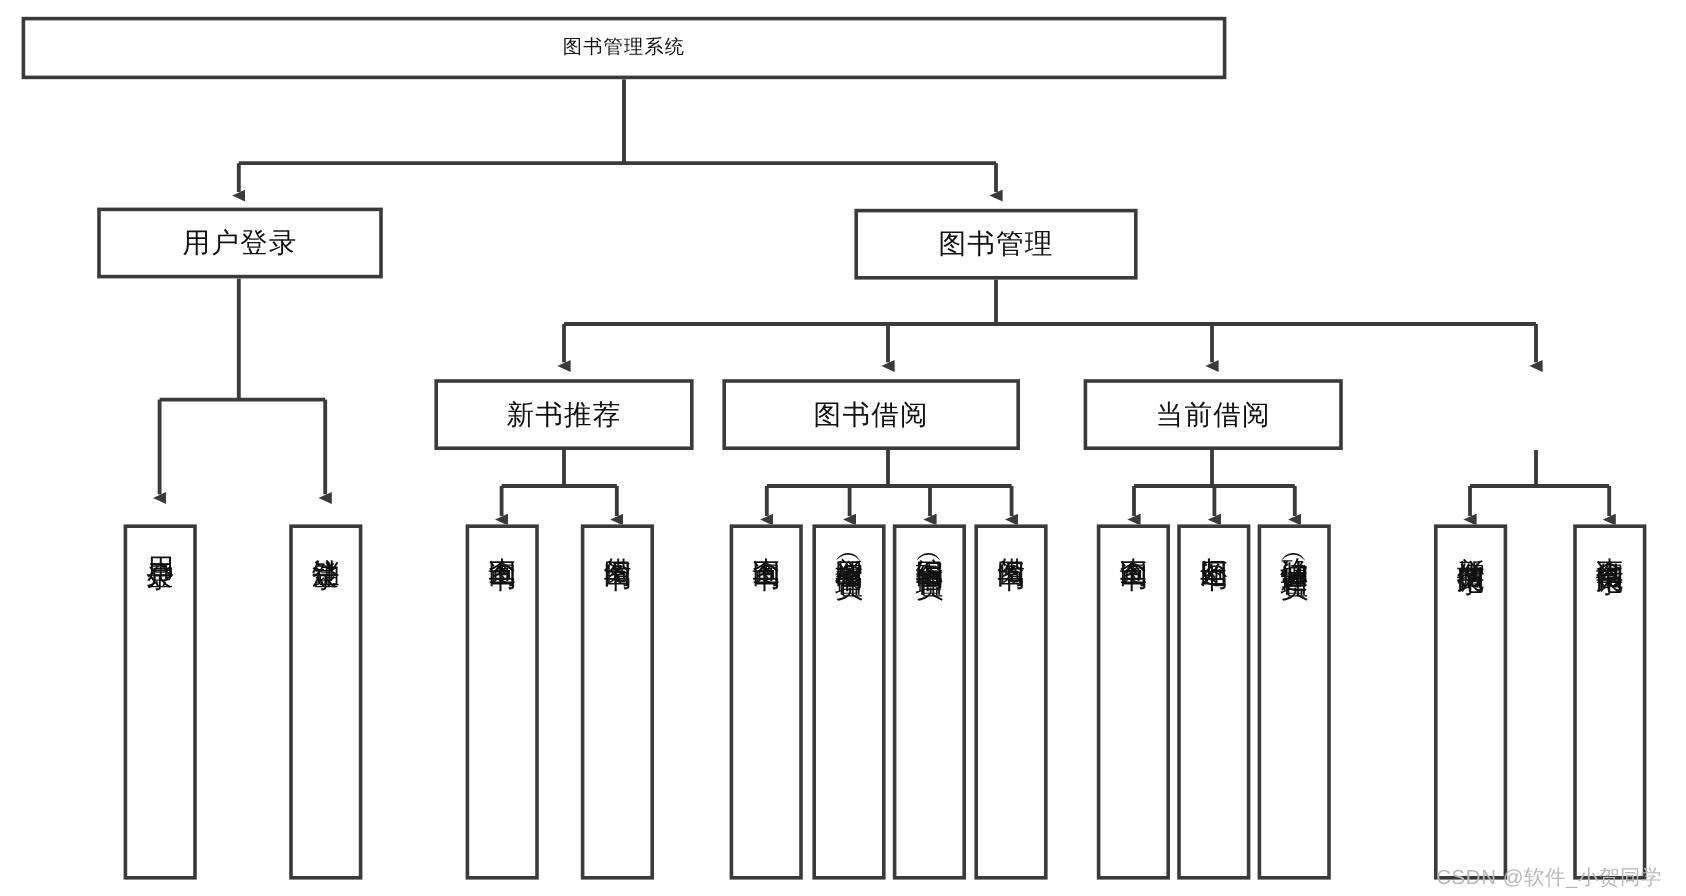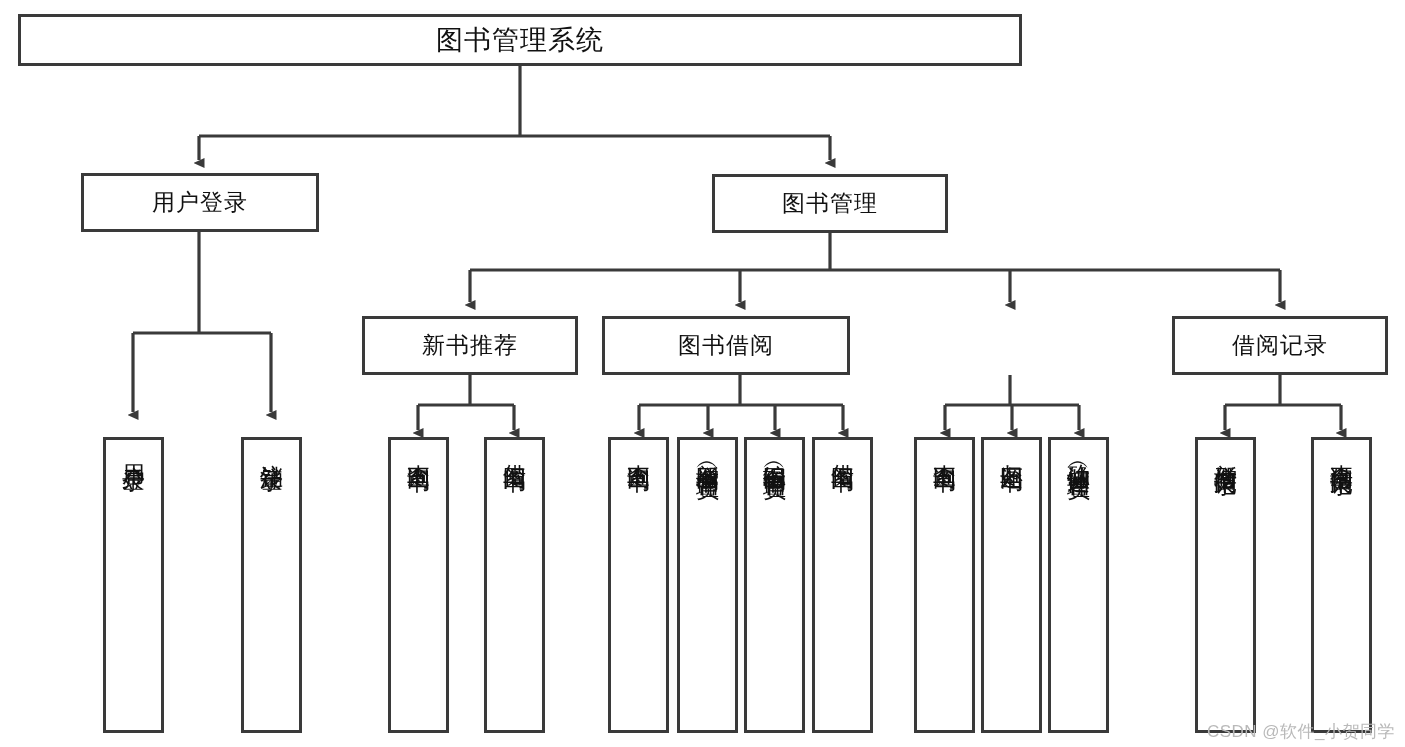--- a/index.html
+++ b/index.html
@@ -49,25 +49,25 @@
     justify-content: flex-start;
     align-items: center;
   }
   .node.vert .vtext {
     writing-mode: vertical-rl;
     text-orientation: upright;
     display: block;
     text-align: left;
   }
   .node.root {
-    font-size: 27px;
+    font-size: 16px;
   }
   #watermark {
     position: absolute;
-    right: 10px;
+    right: 20px;
     bottom: 4px;
     font-size: 17px;
     color: #b9b9b9;
     letter-spacing: 0.5px;
     white-space: nowrap;
   }
 </style>
 </head>
 <body>
 
@@ -134,22 +134,22 @@
   <div class="node horiz" style="left:712px; top:174px; width:236px; height:59px;">
     <span>图书管理</span>
   </div>
 
   <div class="node horiz" style="left:362px; top:316px; width:216px; height:59px;justify-content:center;">
     <span>新书推荐</span>
   </div>
   <div class="node horiz" style="left:602px; top:316px; width:248px; height:59px;">
     <span>图书借阅</span>
   </div>
-  <div class="node horiz" style="left:1172px; top:316px; width:216px; height:59px;">
-    <span>借阅记录</span>
+  <div class="node horiz" style="left:903px; top:316px; width:216px; height:59px;">
+    <span>当前借阅</span>
   </div>
 
   <div class="node vert" style="left:103px; top:437px; width:61px; height:296px;">
     <span class="vtext">用户登录</span>
   </div>
   <div class="node vert" style="left:241px; top:437px; width:61px; height:296px;">
     <span class="vtext">注销登录</span>
   </div>
 
   <div class="node vert" style="left:388px; top:437px; width:61px; height:296px;">

